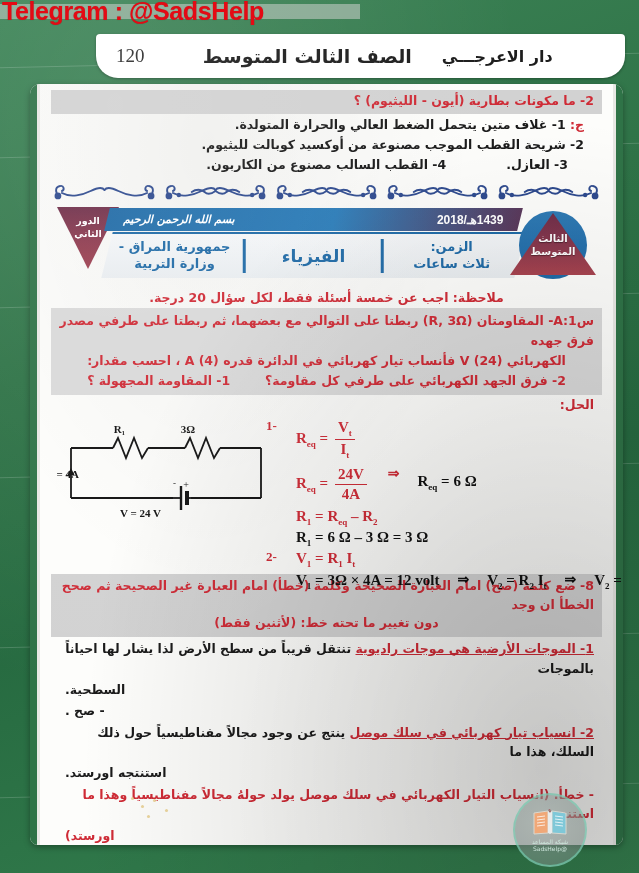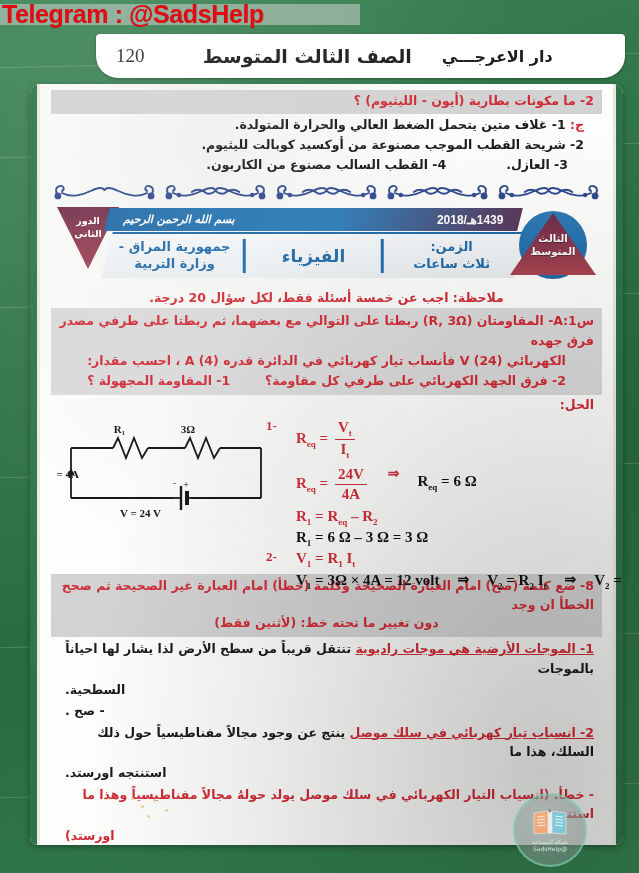--- a/index.html
+++ b/index.html
@@ -23,21 +23,21 @@
       radial-gradient(ellipse at 85% 88%, rgba(0,0,0,.18), transparent 60%);
     pointer-events:none;
   }
   .felt-line{
     position:absolute; left:-40px; right:-40px; height:1px;
     background:rgba(255,255,255,.17); transform:rotate(-1.3deg);
   }
 
   
   .tg-banner{
-    position:absolute; left:0; top:4px; width:360px; height:21px;
+    position:absolute; left:0; top:4px; width:360px; height:15px;
     display:flex; align-items:center; z-index:60;
     direction:ltr;
   }
   .tg-banner .bar{
     position:absolute; left:0; top:0; width:100%; height:100%;
     background:rgba(205,210,205,.55);
   }
   .tg-text{
     position:relative; z-index:2;
     font-family:"Liberation Sans", sans-serif;

